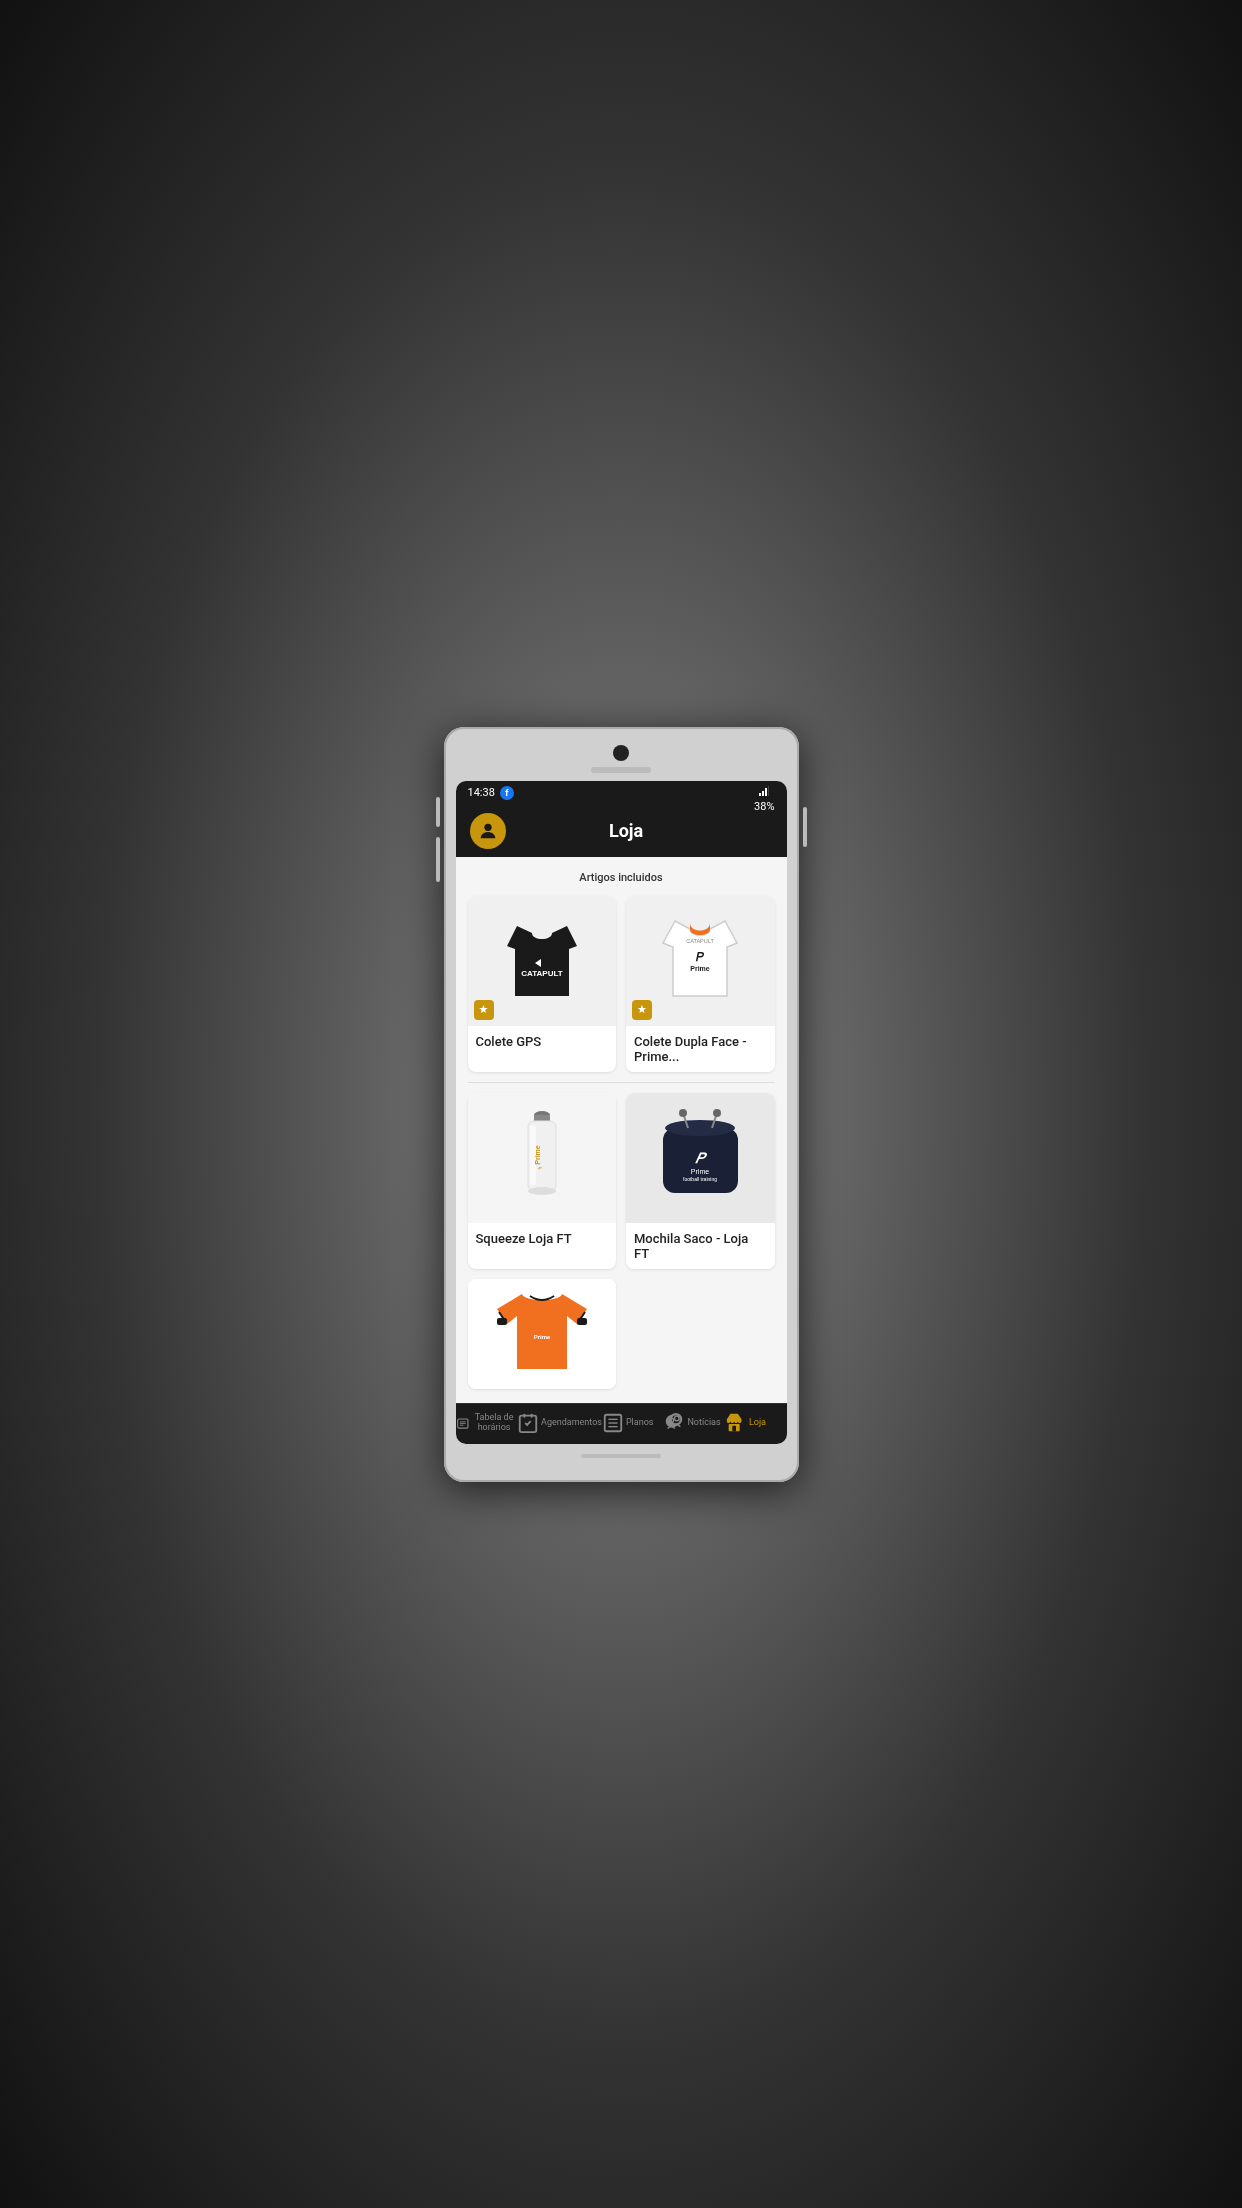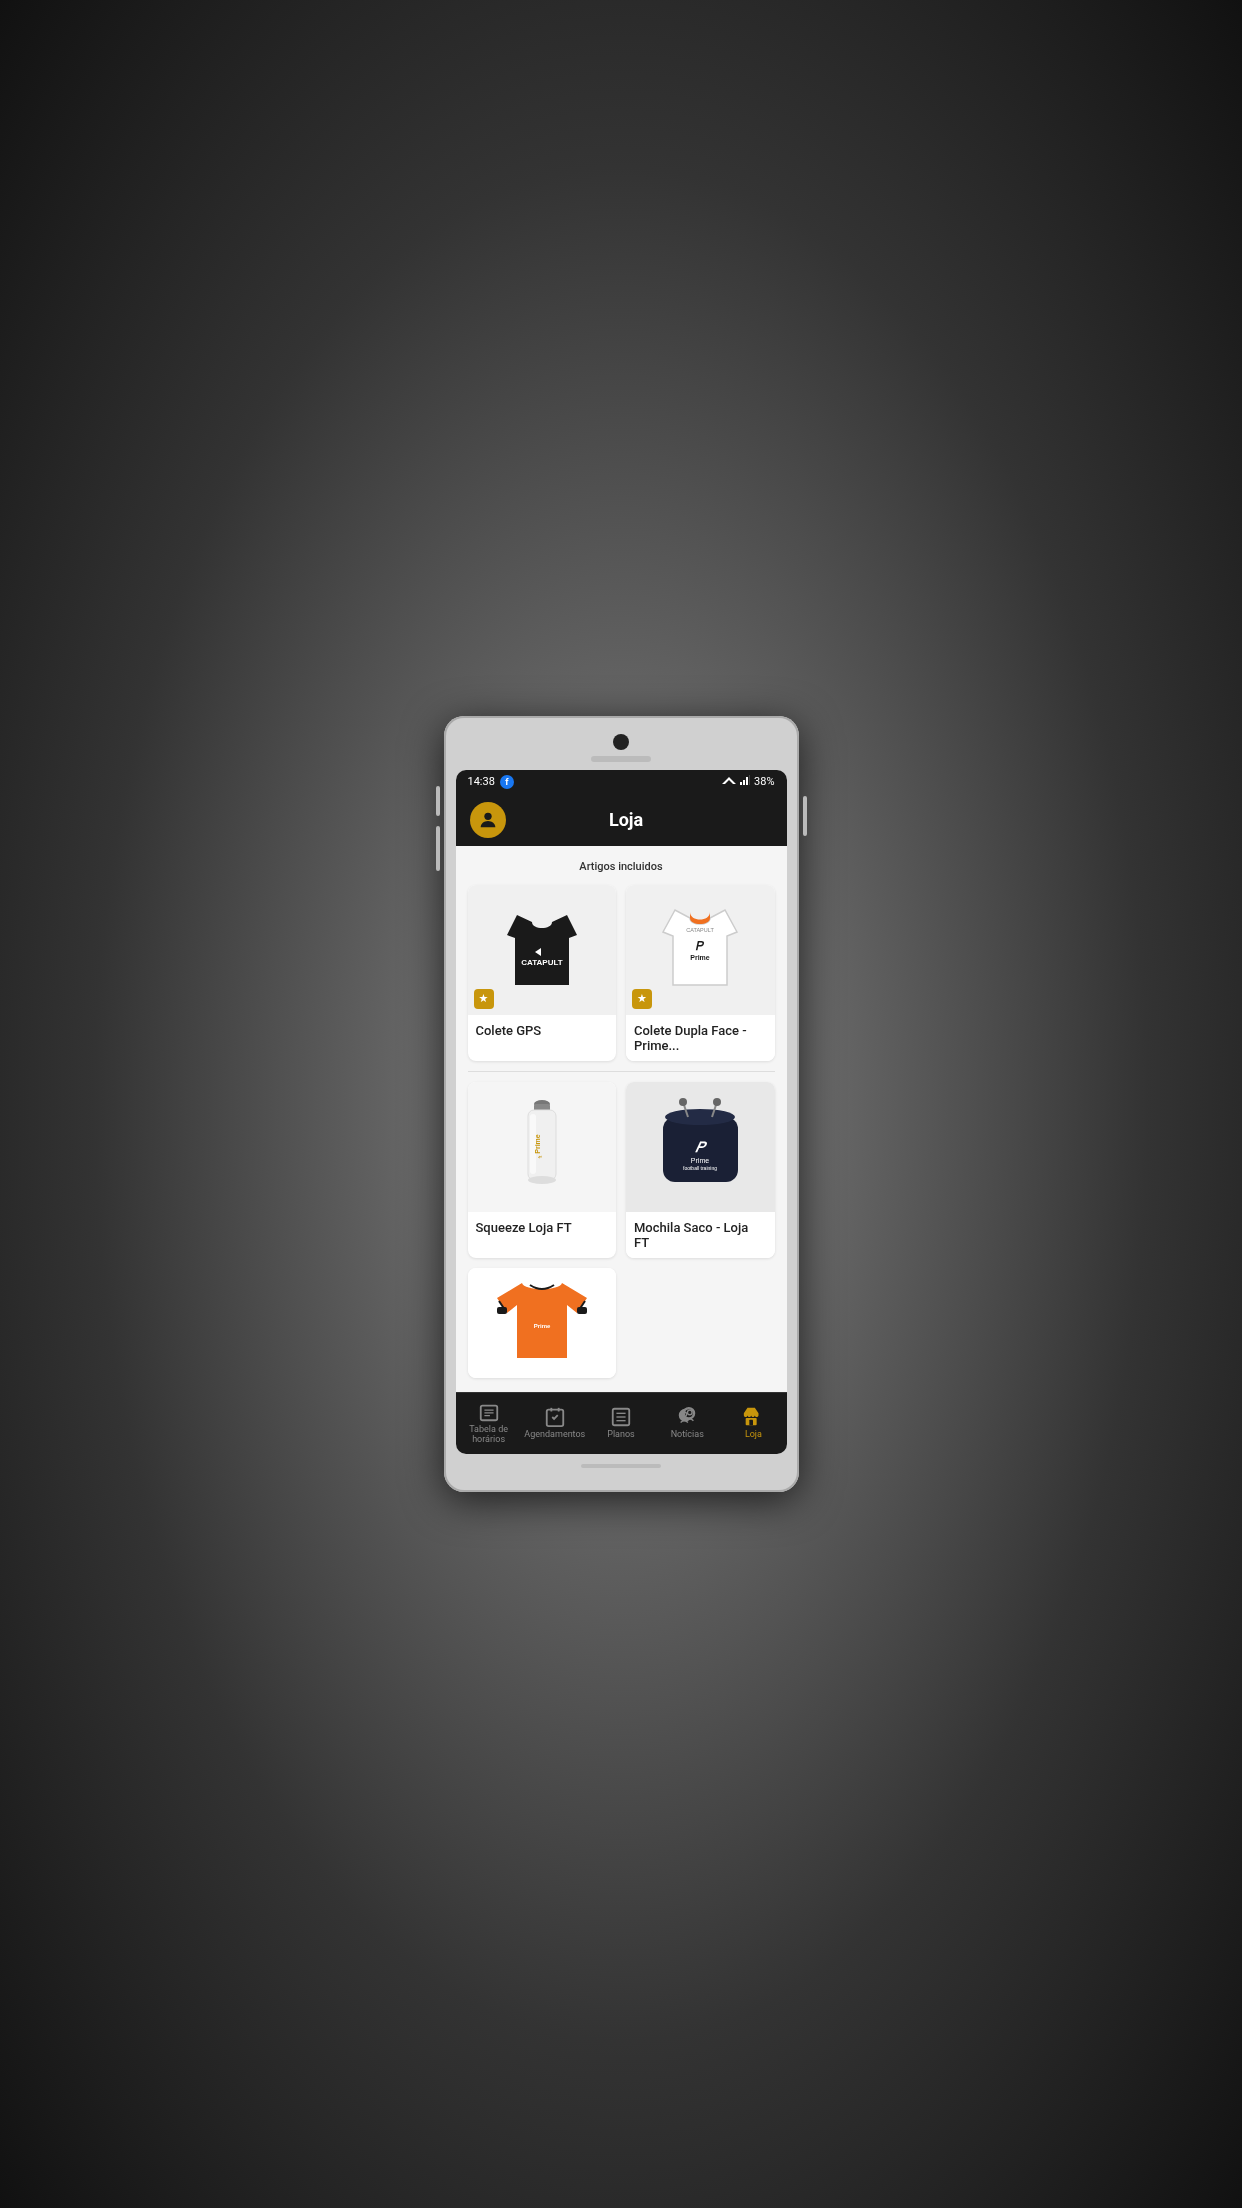--- a/index.html
+++ b/index.html
@@ -44,21 +44,21 @@
       background: #1a1a1a;
       color: #fff;
       display: flex;
       justify-content: space-between;
       align-items: center;
       padding: 4px 12px;
       font-size: 11px;
       height: 24px;
     }
     .status-left { display: flex; align-items: center; gap: 5px; }
-    .status-right { display: flex; align-items: flex-start; gap: 4px; }
+    .status-right { display: flex; align-items: center; gap: 4px; flex-direction: column; }
     .fb-icon {
       width: 14px; height: 14px;
       background: #1877f2;
       border-radius: 50%;
       display: flex; align-items: center; justify-content: center;
       font-size: 9px; font-weight: bold; color: #fff;
     }
     
     .header {
       background: #1a1a1a;
@@ -147,21 +147,21 @@
     .bottom-nav {
       background: #1a1a1a;
       display: flex;
       justify-content: space-around;
       align-items: center;
       padding: 8px 0 10px;
       border-top: 1px solid #333;
     }
     .nav-item {
       display: flex;
-      flex-direction: column;
+      flex-direction: row;
       align-items: center;
       gap: 2px;
       cursor: pointer;
       flex: 1;
     }
     .nav-item svg {
       width: 22px; height: 22px;
     }
     .nav-label {
       font-size: 9px;

